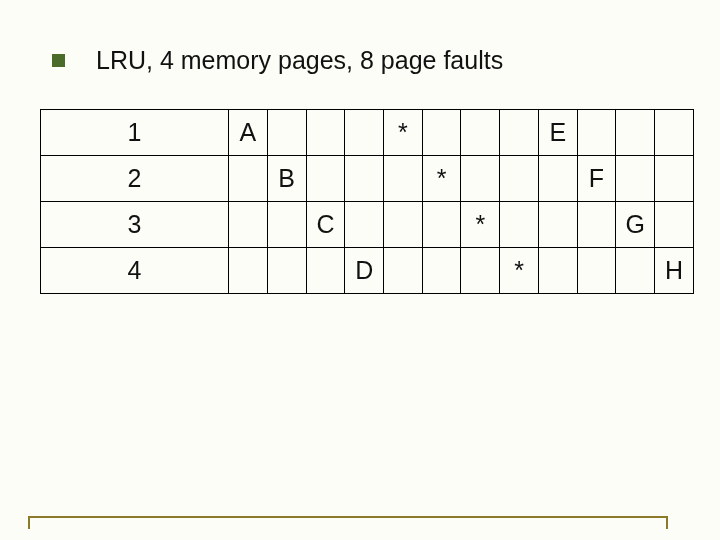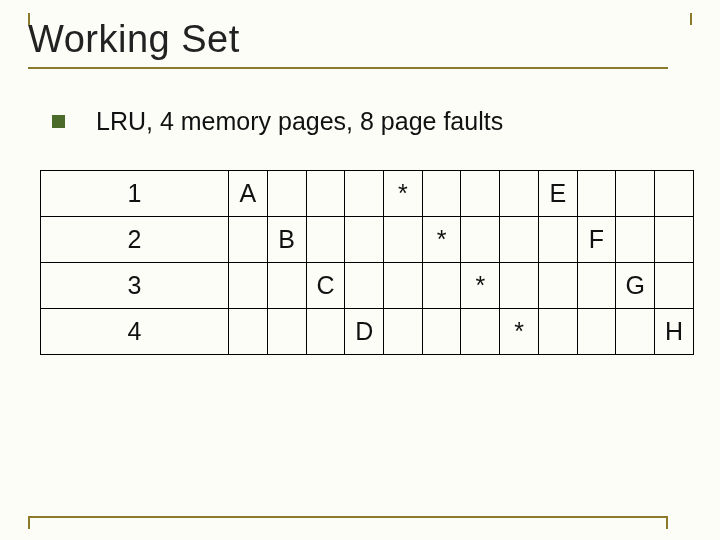--- a/index.html
+++ b/index.html
@@ -21,27 +21,20 @@
   td.data { width: 39px; font-family: Arial, sans-serif; }
   .footer-rule { position: absolute; left: 28px; bottom: 22px; width: 640px; border-top: 2px solid #8a7a2a; }
   .footer-rule .tick { border-left: 2px solid #8a7a2a; height: 12px; }
   .footer-rule .tick.b1 { left: 0; top: -1px; }
   .footer-rule .tick.b2 { right: 0; top: -1px; }
 </style>
 </head>
 <body>
 
 <div class="slide">
-  <div class="title-wrap">
-    <div class="title">Working Set</div>
-    <div class="rule">
-      <div class="tick t1"></div>
-        <div class="tick t2"></div>
-    </div>
-  </div>
 
   <div class="body">
     <div class="bullet-row">
       <div class="bullet-box"></div>
       <div class="subtitle">LRU, 4 memory pages, 8 page faults</div>
     </div>
 
     <table>
       <tbody>
       <tr>

